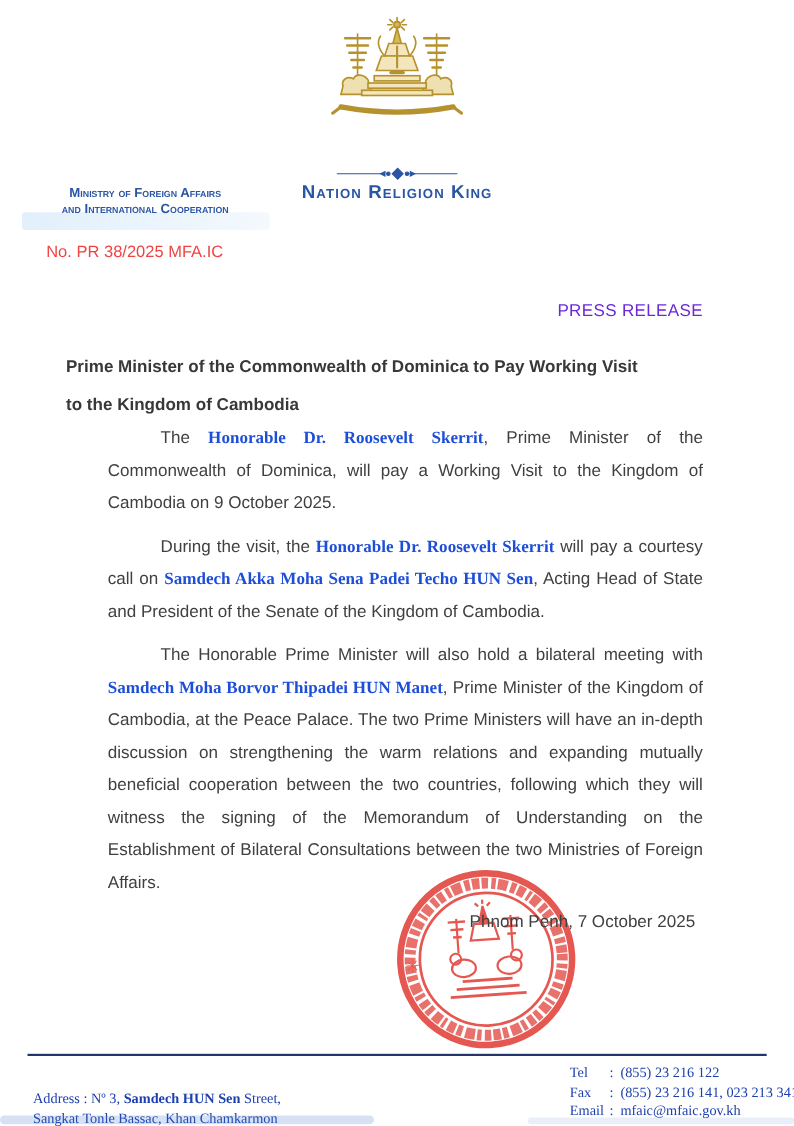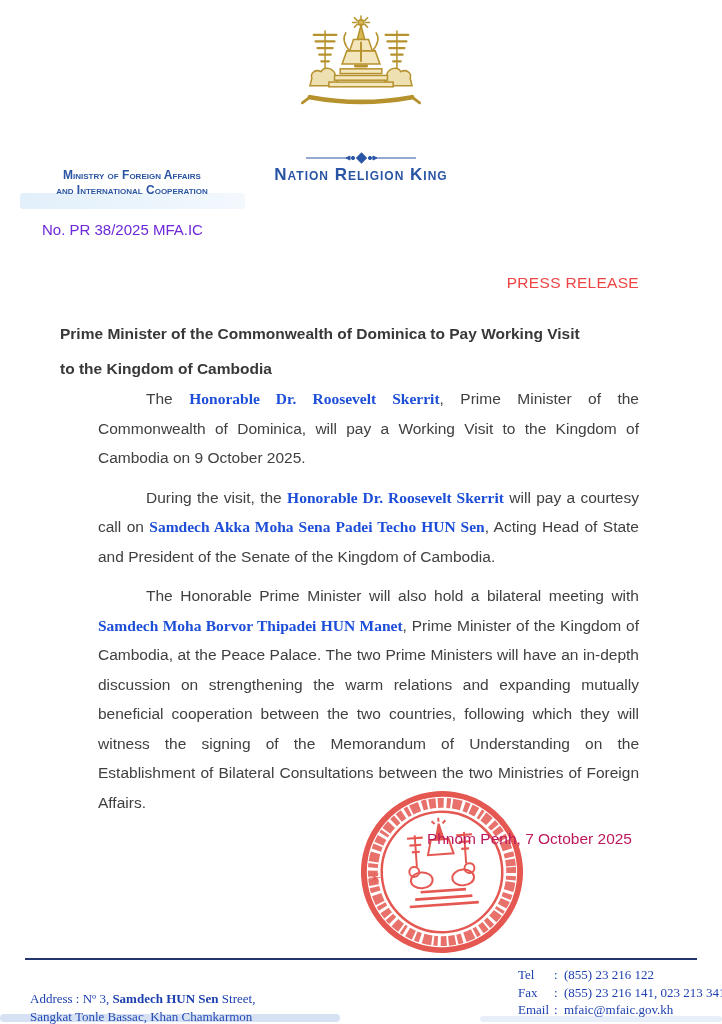--- a/index.html
+++ b/index.html
@@ -25,38 +25,38 @@
   .ministry{
     position:absolute;left:22px;top:168px;width:220px;text-align:center;
     font-variant:small-caps;font-weight:bold;font-size:12px;line-height:15px;
     color:#2a55a4;
   }
   .ministry-wash{
     position:absolute;left:20px;top:193px;width:225px;height:16px;
     background:linear-gradient(90deg, rgba(150,200,240,0.28), rgba(190,220,245,0.18));
     border-radius:3px;
   }
-  .ref-no{position:absolute;left:42px;top:221px;font-size:15px;color:#6d28d9;}
+  .ref-no{position:absolute;left:42px;top:221px;font-size:15px;color:#ef4444;}
   
   .doc-type{
     position:absolute;left:0;top:274px;width:639px;text-align:right;
-    font-size:15.5px;color:#ef4444;letter-spacing:.3px;
+    font-size:15.5px;color:#6d28d9;letter-spacing:.3px;
   }
   .doc-title{
     position:absolute;left:60px;top:316px;width:602px;text-align:left;
     font-size:15.5px;font-weight:600;line-height:35px;color:#383838;
   }
   .body-text{
     position:absolute;left:98px;top:384px;width:541px;
     font-size:15.5px;line-height:29.5px;text-align:justify;color:#404040;
   }
   .body-text p{margin:0 0 10px 0;text-indent:48px;}
   .body-text b{font-weight:bold;color:#1d4ed8;font-family:Liberation Serif, serif;}
   .dateline{
-    position:absolute;right:90px;top:830px;font-size:15.5px;color:#be185d;
+    position:absolute;right:90px;top:830px;font-size:15.5px;color:#404040;
     z-index:5;
   }
   .stamp{position:absolute;left:358px;top:788px;width:168px;height:168px;z-index:4;opacity:.88;transform:rotate(-4deg);}
   
   .footer-rule{
     position:absolute;left:25px;top:958px;width:672px;height:0;
     border-top:2px solid #23356d;
   }
   .footer{
     position:absolute;left:0;top:966px;width:722px;

